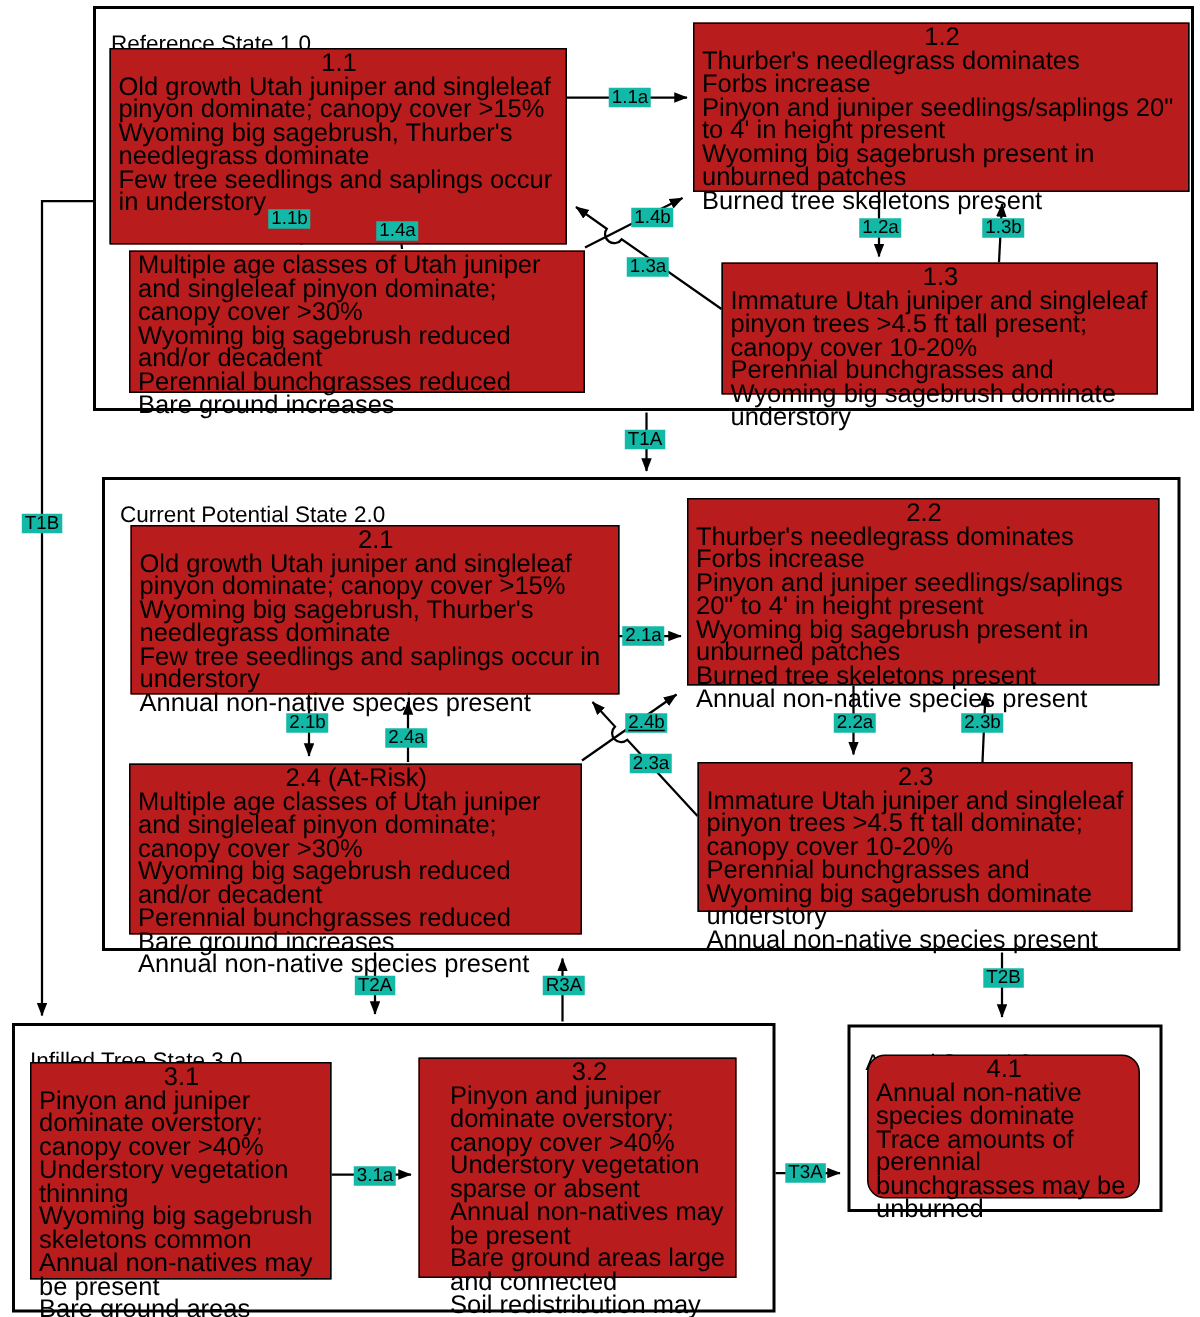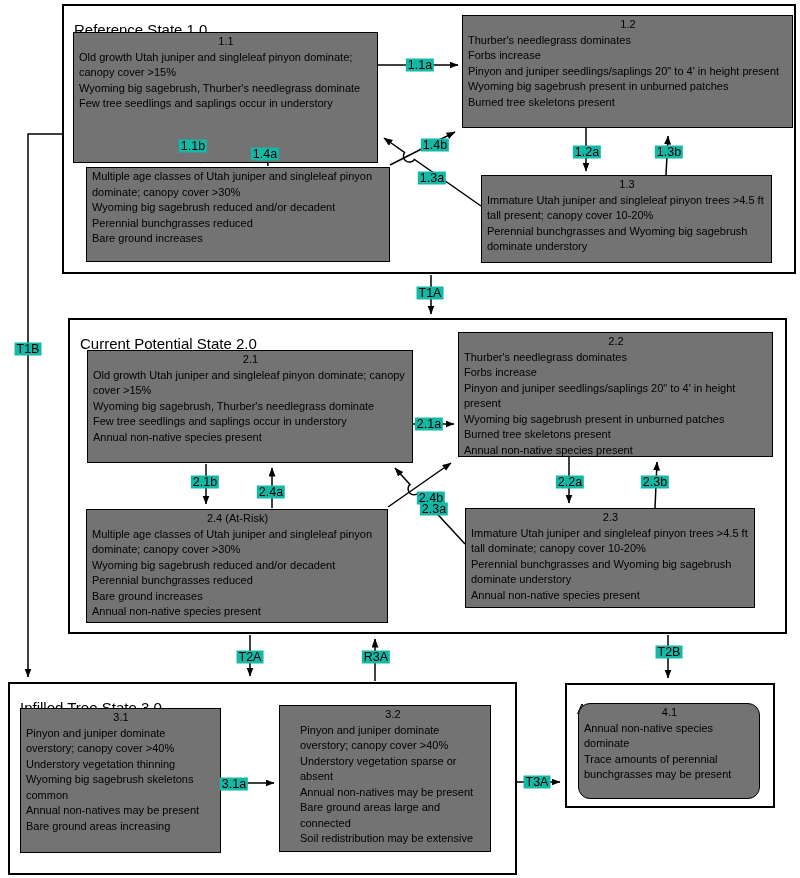--- a/index.html
+++ b/index.html
@@ -5,22 +5,22 @@
   html,body { margin:0; padding:0; background:#ffffff; }
   .canvas {
     position:relative; width:800px; height:878px;
     font-family:"Liberation Sans", sans-serif; color:#000; background:#fff;
     overflow:hidden;
   }
   .state { position:absolute; border:2px solid #000; box-sizing:border-box; background:transparent; }
   .state-title { position:absolute; top:15px; left:10px; font-size:15px; white-space:nowrap; }
   .wires { position:absolute; left:0; top:0; width:800px; height:878px; pointer-events:none; }
   .node {
-    position:absolute; border:1.5px solid #000; background:#737373;
-    box-sizing:border-box; font-size:11px; line-height:15.5px; padding:1px 4px 0 5px;
+    position:absolute; border:1.5px solid #000; background:#b91c1c;
+    box-sizing:border-box; font-size:17px; line-height:15.5px; padding:1px 4px 0 5px;
   }
   .node-heading { text-align:center; }
   .node-lines { white-space:pre-line; }
   .lbl {
     position:absolute; transform:translate(-50%,-50%);
     font-size:12.5px; line-height:13px; background:#14b8a6; padding:0 2px; white-space:nowrap;
   }
 </style>
 </head>
 <body>
@@ -144,38 +144,38 @@
     <div class="node-heading">3.2</div>
     <div class="node-lines">Pinyon and juniper dominate overstory; canopy cover &gt;40%
 Understory vegetation sparse or absent
 Annual non-natives may be present
 Bare ground areas large and connected
 Soil redistribution may be extensive</div>
   </div>
   <div class="node" style="left:578px; top:703px; width:182px; height:96px;border-radius:12px;">
     <div class="node-heading">4.1</div>
     <div class="node-lines">Annual non-native species dominate
-Trace amounts of perennial bunchgrasses may be present</div>
+Trace amounts of perennial bunchgrasses may be unburned</div>
   </div>
 
   <span class="lbl" style="left:420px; top:65px;">1.1a</span>
   <span class="lbl" style="left:193px; top:146px;">1.1b</span>
   <span class="lbl" style="left:265px; top:154px;">1.4a</span>
   <span class="lbl" style="left:435px; top:145px;">1.4b</span>
   <span class="lbl" style="left:432px; top:178px;">1.3a</span>
   <span class="lbl" style="left:587px; top:152px;">1.2a</span>
   <span class="lbl" style="left:669px; top:152px;">1.3b</span>
   <span class="lbl" style="left:430px; top:293px;">T1A</span>
   <span class="lbl" style="left:28px;  top:349px;">T1B</span>
   <span class="lbl" style="left:429px; top:424px;">2.1a</span>
   <span class="lbl" style="left:205px; top:482px;">2.1b</span>
   <span class="lbl" style="left:271px; top:492px;">2.4a</span>
-  <span class="lbl" style="left:431px; top:498px;">2.4b</span>
+  <span class="lbl" style="left:431px; top:482px;text-decoration:underline;">2.4b</span>
   <span class="lbl" style="left:434px; top:509px;">2.3a</span>
   <span class="lbl" style="left:570px; top:482px;">2.2a</span>
   <span class="lbl" style="left:655px; top:482px;">2.3b</span>
   <span class="lbl" style="left:250px; top:657px;">T2A</span>
   <span class="lbl" style="left:376px; top:657px;">R3A</span>
   <span class="lbl" style="left:669px; top:652px;">T2B</span>
-  <span class="lbl" style="left:234px; top:784px;">3.1a</span>
+  <span class="lbl" style="left:250px; top:784px;">3.1a</span>
   <span class="lbl" style="left:537px; top:782px;">T3A</span>
 
 </div>
 
 </body></html>

